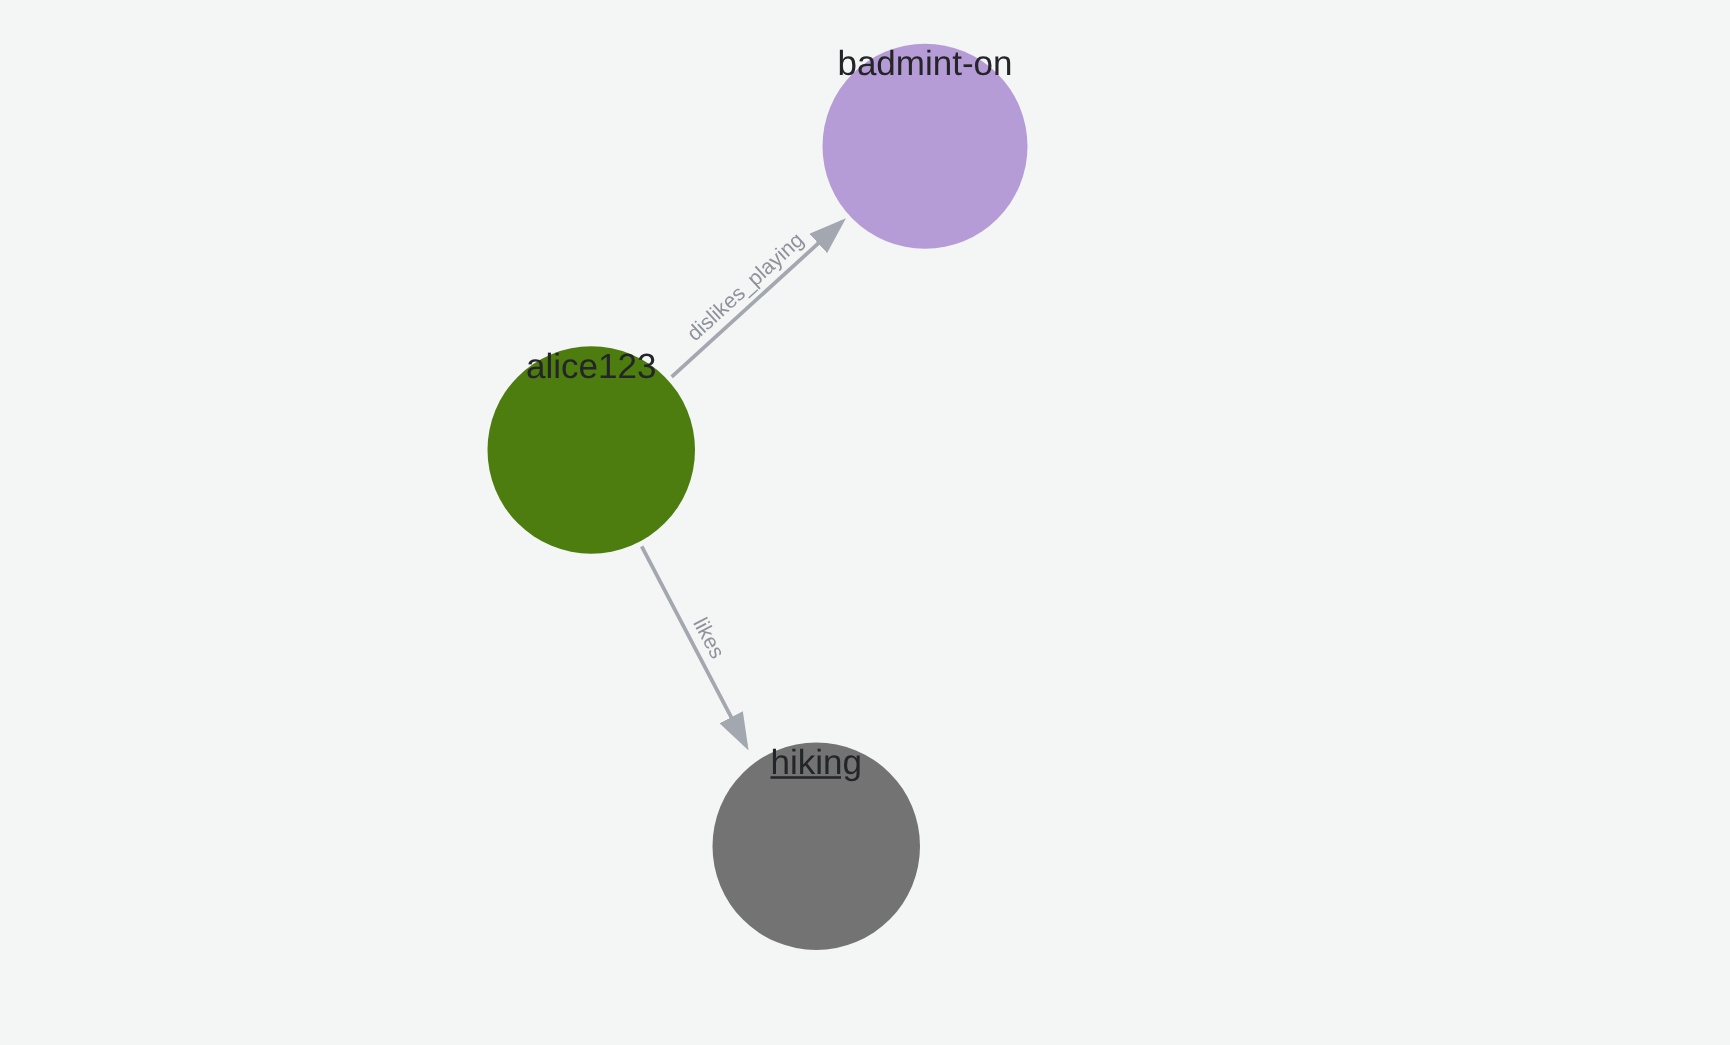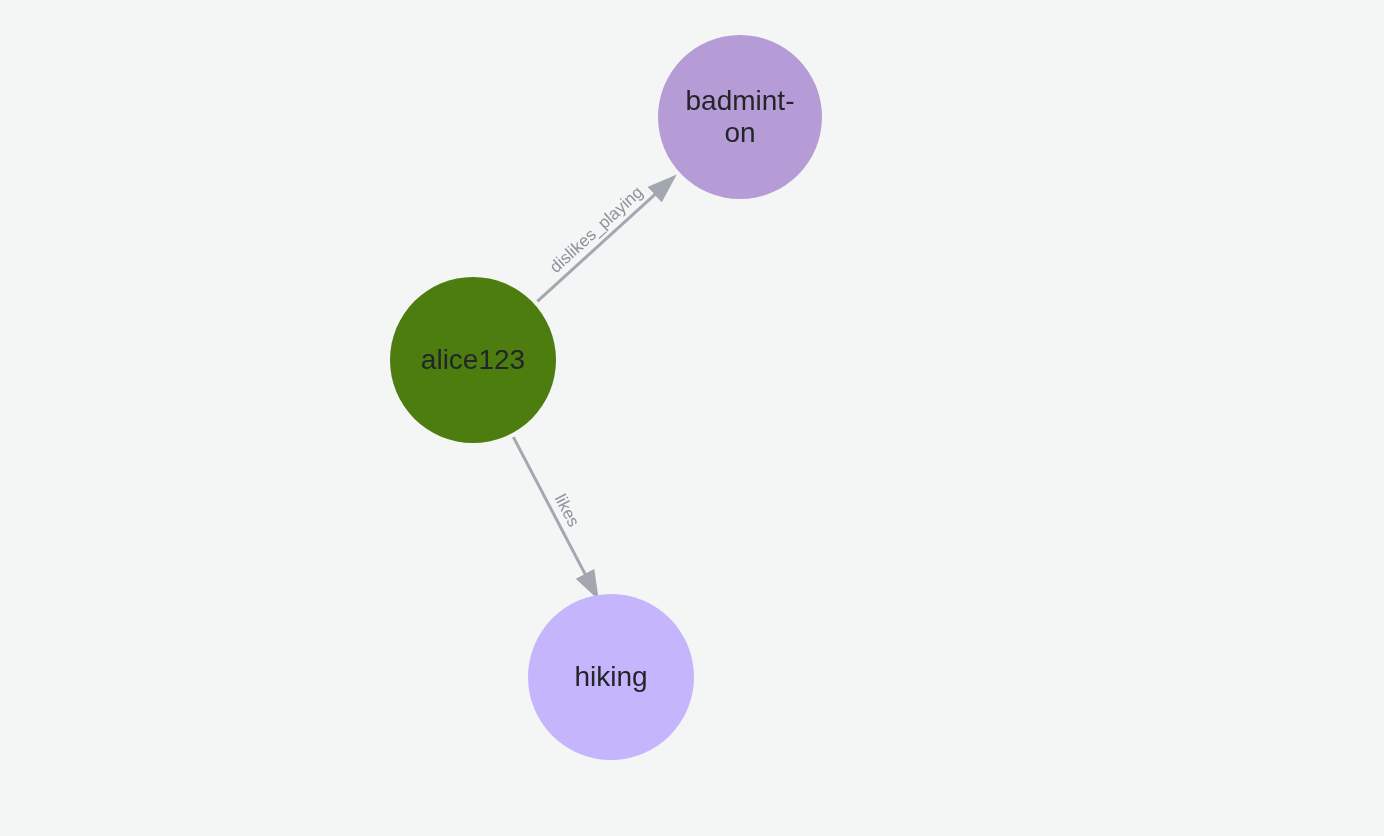--- a/index.html
+++ b/index.html
@@ -28,22 +28,22 @@
     left: 0;
     top: 0;
     width: 1384px;
     height: 836px;
     pointer-events: none;
   }
   .graph-node {
     position: absolute;
     border-radius: 50%;
     display: flex;
-    flex-direction: column;
-    align-items: center;
+    flex-direction: row;
+    align-items: flex-start;
     justify-content: center;
     text-align: center;
     pointer-events: auto;
     cursor: pointer;
     font-size: 28px;
     line-height: 32px;
   }
   .edge-label {
     font-size: 17px;
     font-family: "Liberation Sans", sans-serif;
@@ -71,17 +71,17 @@
       </g>
   </svg>
   <div class="node-layer" id="node-layer">
       <div class="graph-node" style="left: 390px; top: 277px; width: 166px; height: 166px; background: #4d7c0f; color: rgb(35, 37, 40);">
         <div>alice123</div>
       </div>
       <div class="graph-node" style="left: 658px; top: 35px; width: 164px; height: 164px; background: rgb(182, 156, 214); color: rgb(35, 37, 40);">
         <div>badmint-</div>
         <div>on</div>
       </div>
-      <div class="graph-node" style="left: 528px; top: 594px; width: 166px; height: 166px; background: #c4b5fd; color: rgb(35, 37, 40);">
+      <div class="graph-node" style="left: 570px; top: 594px; width: 166px; height: 166px; background: #737373; color: rgb(35, 37, 40); text-decoration: underline;">
         <div>hiking</div>
       </div>
     </div>
 </div>
 
 </body></html>

